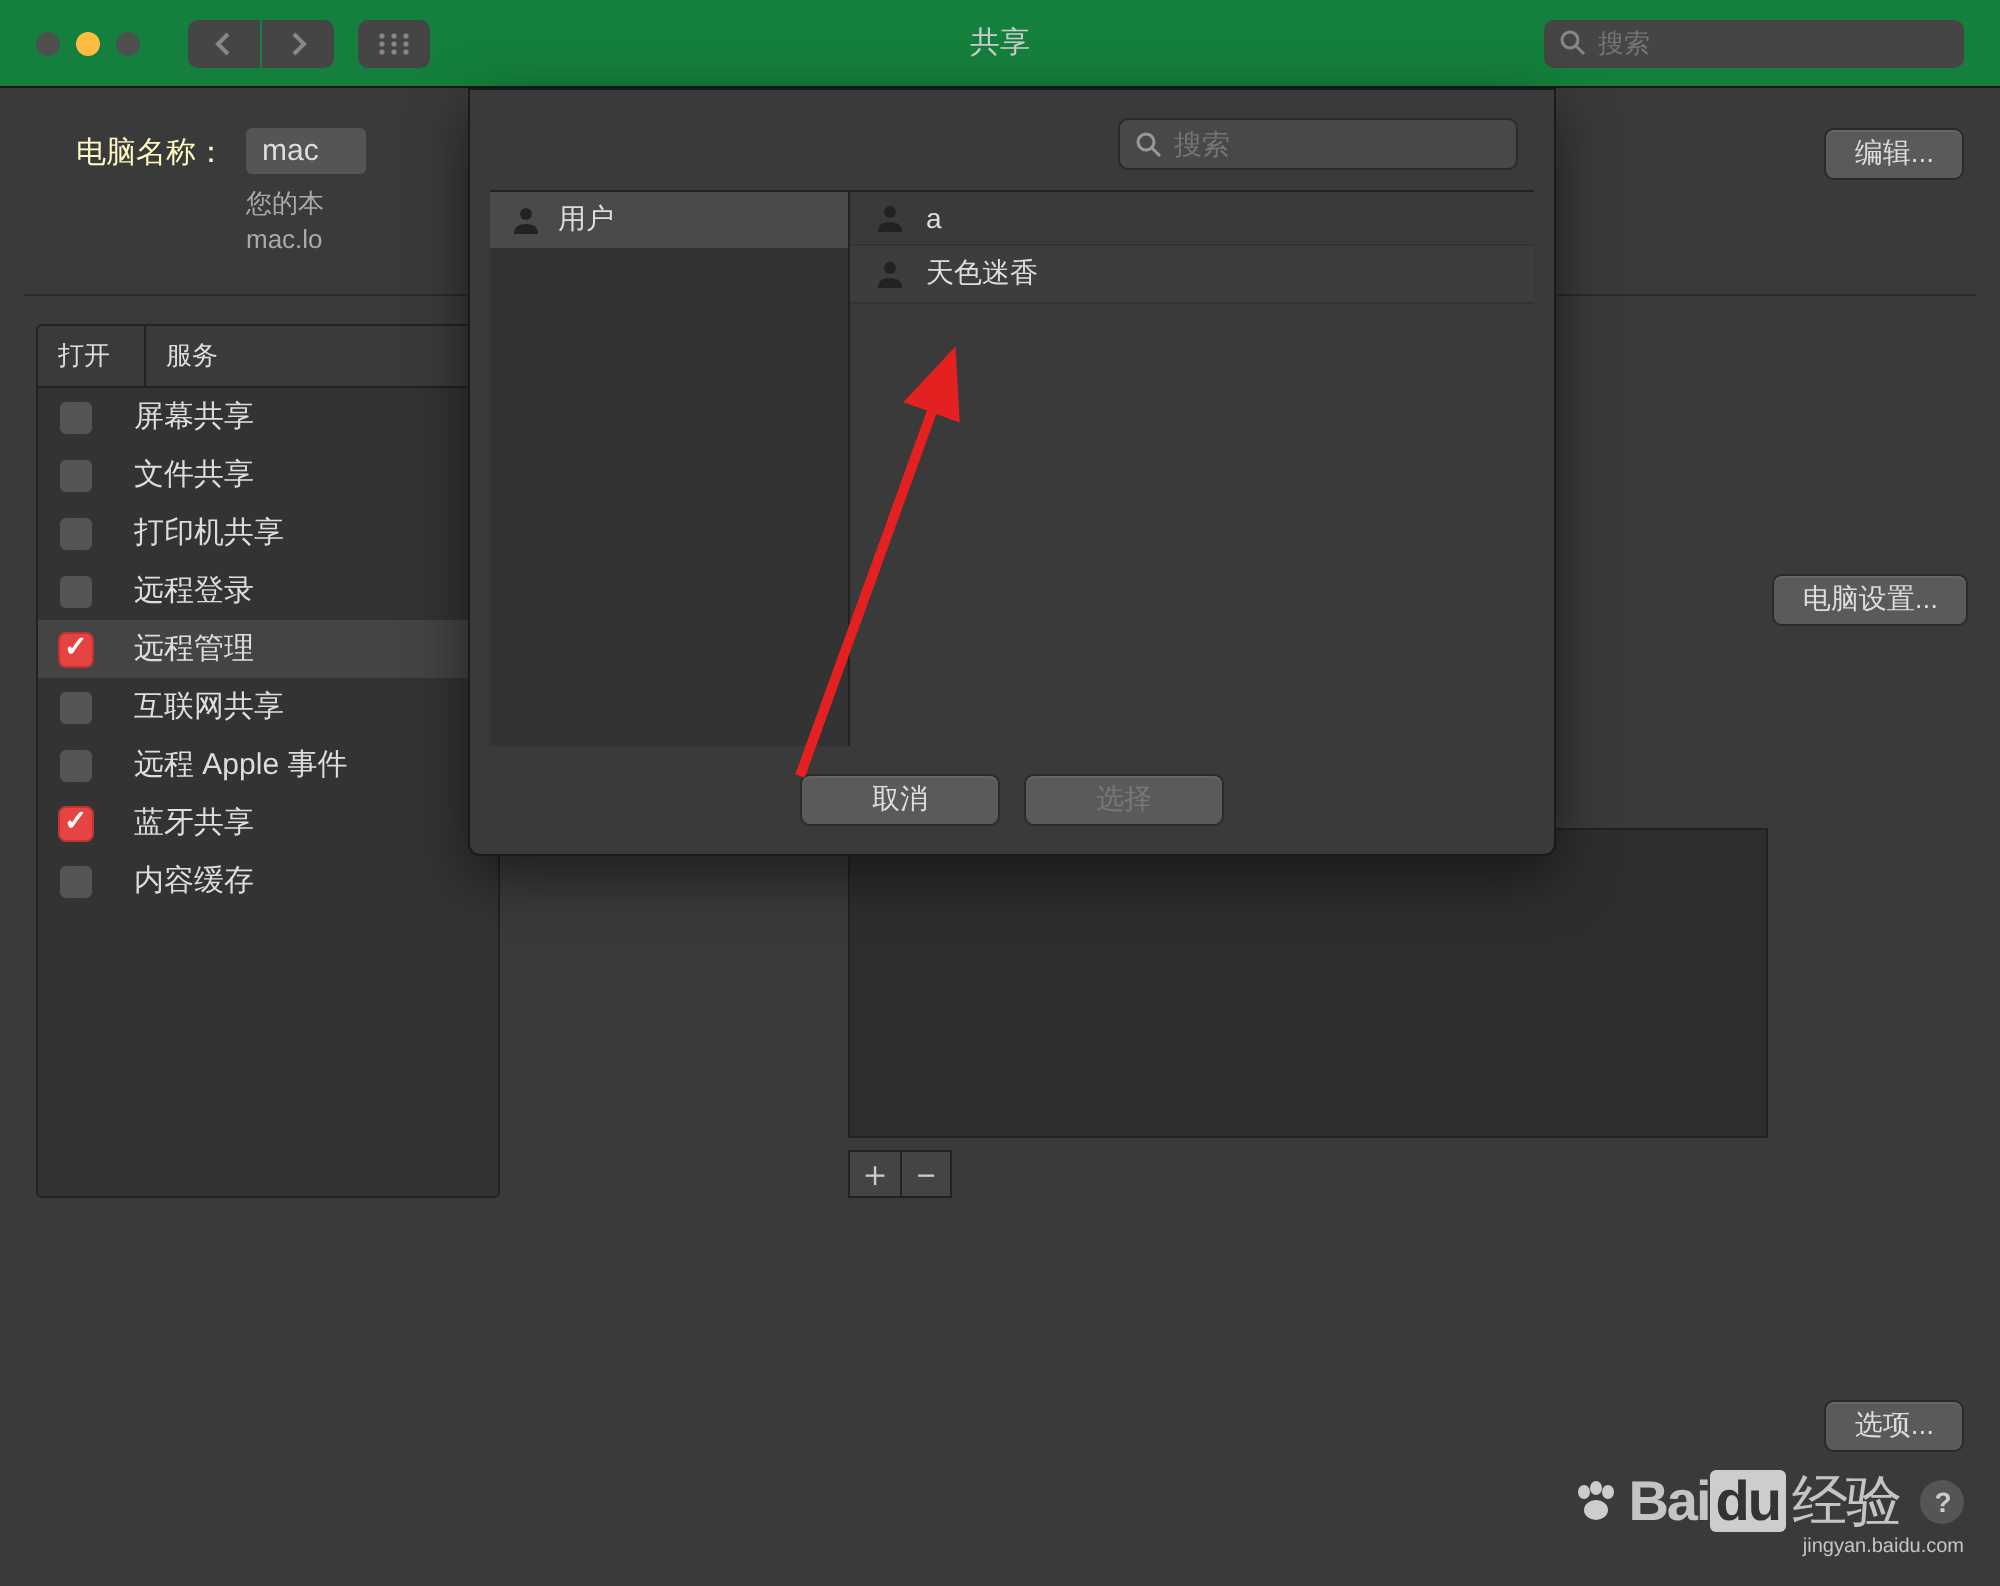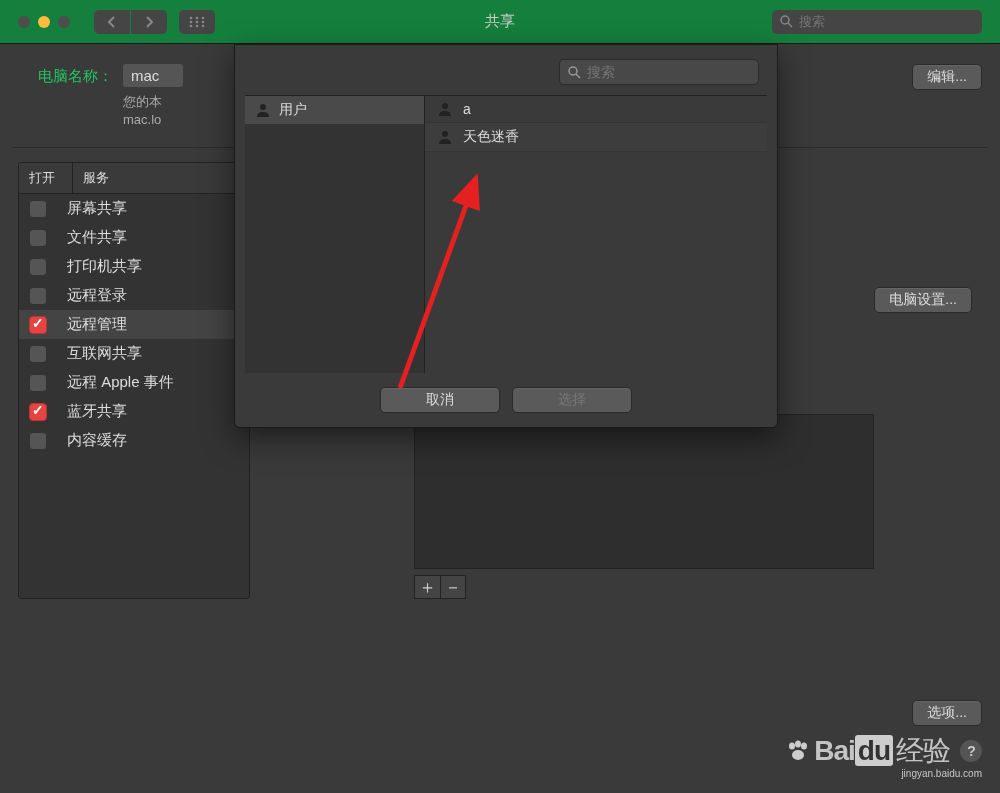--- a/index.html
+++ b/index.html
@@ -19,30 +19,30 @@
     .grid-btn { width: 36px; height: 24px; background: #454545; border: none; border-radius: 5px; margin-left: 12px; display: flex; align-items: center; justify-content: center; color: #888; }
     .title { color: #ccc; font-size: 15px; position: absolute; left: 50%; transform: translateX(-50%); }
     .titlebar-search { margin-left: auto; width: 210px; height: 24px; background: #454545; border-radius: 5px; display: flex; align-items: center; padding: 0 8px; }
     .titlebar-search input { background: none; border: none; outline: none; color: #aaa; font-size: 13px; flex: 1; margin-left: 6px; }
     
     
     .main-window { background: #3a3a3a; height: calc(100% - 44px); padding: 0; position: relative; }
     
     
     .computer-name-section { padding: 20px 18px 0 18px; display: flex; align-items: flex-start; gap: 10px; }
-    .cn-label { color: #22c55e; font-size: 15px; padding-top: 3px; width: 95px; text-align: right; }
+    .cn-label { color: #fef9c3; font-size: 15px; padding-top: 3px; width: 95px; text-align: right; }
     .cn-input { background: #555; border: none; padding: 3px 8px; color: #ddd; font-size: 15px; width: 60px; border-radius: 3px; }
     .cn-desc { color: #aaa; font-size: 13px; margin-top: 6px; line-height: 1.4; }
     .edit-btn-wrap { margin-left: auto; }
     .mac-button { background: #5a5a5a; border: 1px solid #2a2a2a; color: #ddd; padding: 3px 14px; border-radius: 5px; font-size: 14px; cursor: pointer; box-shadow: 0 1px 0 rgba(255,255,255,0.08) inset; }
     .mac-button:disabled { color: #777; }
     
     .divider { height: 1px; background: #2a2a2a; margin: 18px 12px 0 12px; }
     
-    .content-row { display: flex; padding: 14px 28px 0 18px; gap: 4px; }
+    .content-row { display: flex; padding: 14px 16px 0 18px; gap: 14px; }
     
     
     .services-box { width: 232px; background: #333; border: 1px solid #222; border-radius: 3px; overflow: hidden; }
     .services-header { display: flex; background: #3a3a3a; border-bottom: 1px solid #222; font-size: 13px; color: #ddd; }
     .services-header .th1 { width: 54px; padding: 6px 10px; border-right: 1px solid #222; }
     .services-header .th2 { flex: 1; padding: 6px 10px; }
     .service-row { display: flex; align-items: center; padding: 5px 10px; color: #ddd; font-size: 15px; }
     .service-row.selected { background: #444; }
     .service-check { width: 38px; display: flex; align-items: center; }
     .checkbox { width: 18px; height: 18px; border-radius: 4px; background: #555; border: 1px solid #333; position: relative; }
@@ -64,21 +64,21 @@
     .modal-search-row { padding: 14px 18px 10px 18px; display: flex; justify-content: flex-end; }
     .modal-search { width: 200px; height: 26px; background: #484848; border: 1px solid #2a2a2a; border-radius: 5px; display: flex; align-items: center; padding: 0 8px; }
     .modal-search input { background: none; border: none; outline: none; color: #aaa; font-size: 14px; margin-left: 6px; flex: 1; }
     .modal-body { flex: 1; display: flex; margin: 0 10px 0 10px; border-top: 1px solid #222; }
     .modal-left { width: 180px; background: #333; border-right: 1px solid #222; }
     .modal-right { flex: 1; background: #3a3a3a; }
     .group-row { display: flex; align-items: center; padding: 5px 10px; color: #ddd; font-size: 14px; background: #4a4a4a; gap: 8px; }
     .user-row { display: flex; align-items: center; padding: 5px 12px; color: #ddd; font-size: 14px; gap: 10px; border-bottom: 1px solid #333; }
     .user-row:nth-child(even){ background: #3d3d3d; }
     .modal-footer { padding: 14px 18px; display: flex; justify-content: center; gap: 12px; }
-    .modal-btn { width: 120px; }
+    .modal-btn { width: 100px; }
     
     .person-icon { width: 16px; height: 16px; display: inline-block; }
     .search-glyph { width: 13px; height: 13px; display: inline-block; }
     
     
     .red-arrow { position: absolute; left: 390px; top: 168px; pointer-events: none; }
     
     
     .watermark { position: absolute; right: 18px; bottom: 14px; text-align: right; color: rgba(255,255,255,0.7); font-family: Arial, sans-serif; }
     .wm-logo { font-size: 28px; font-weight: bold; letter-spacing: -1px; display: flex; align-items: center; justify-content: flex-end; gap: 4px; }

